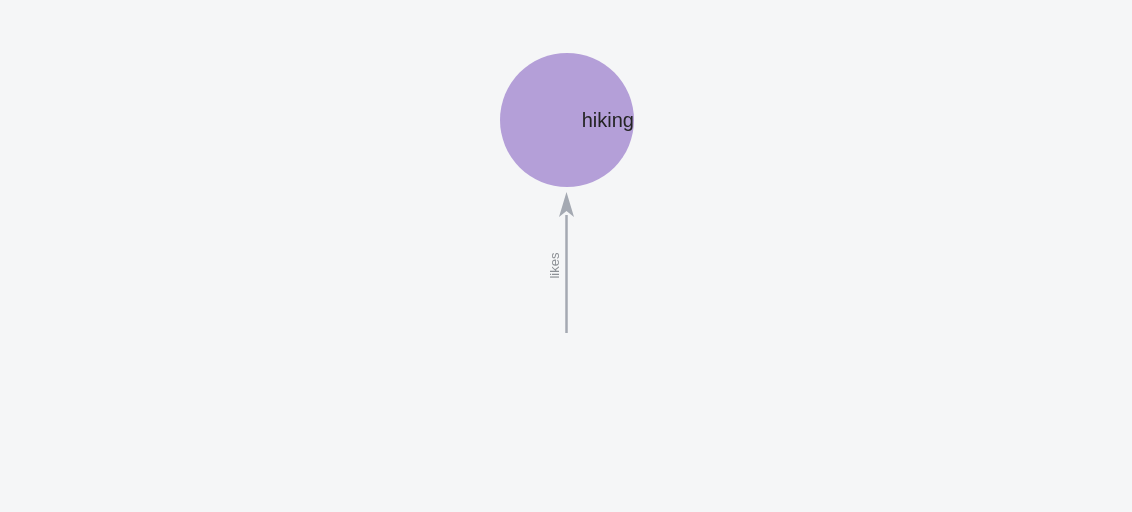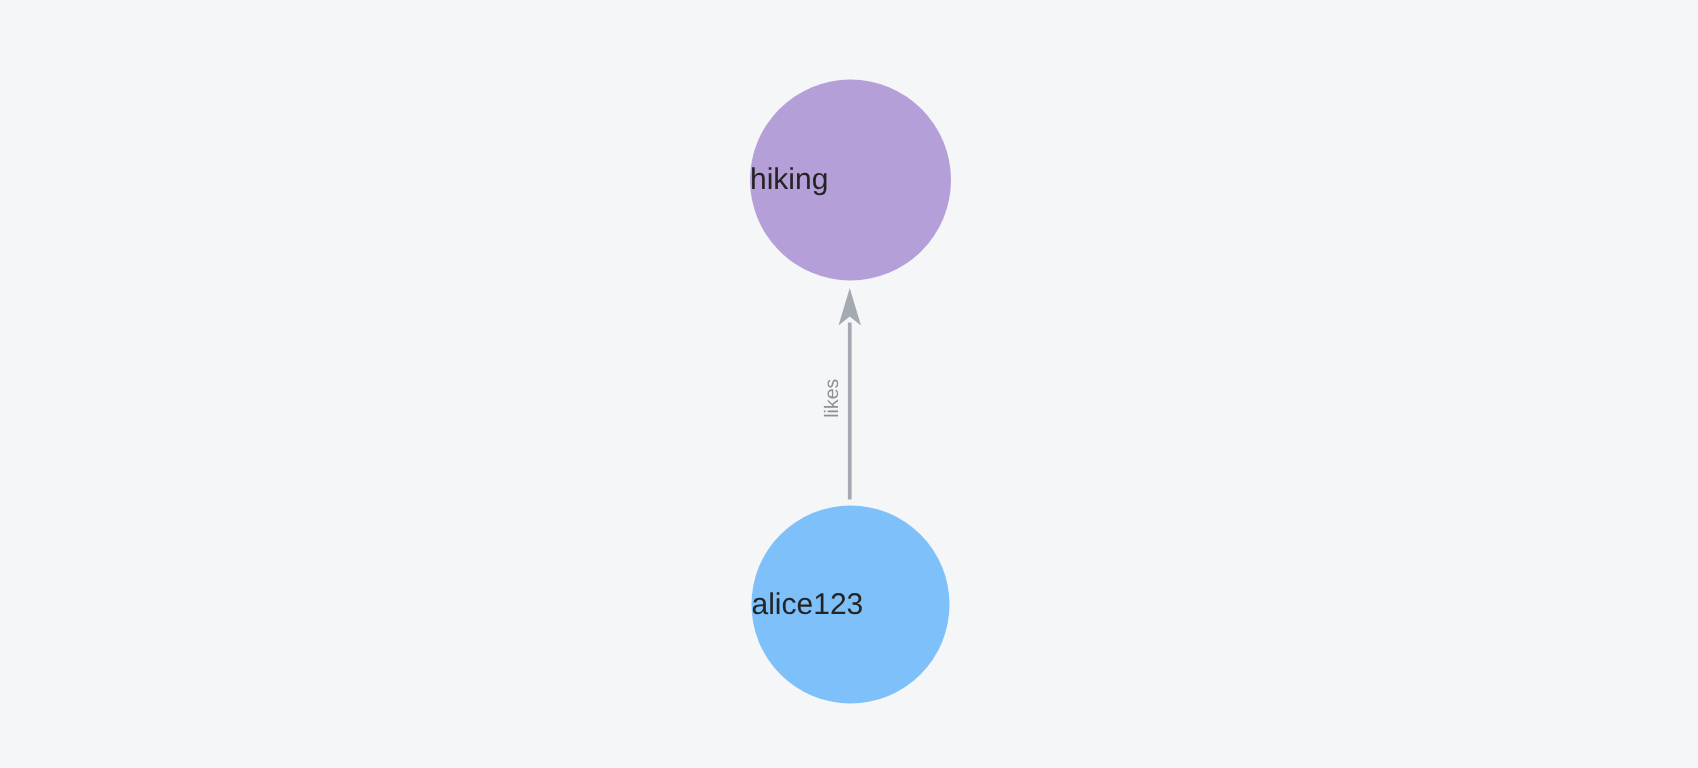--- a/index.html
+++ b/index.html
@@ -35,21 +35,21 @@
     stroke-width: 2.5;
   }
   .edge-arrowhead {
     fill: var(--edge);
   }
   .node {
     position: absolute;
     border-radius: 50%;
     display: flex;
     align-items: center;
-    justify-content: flex-start;
+    justify-content: flex-end;
     color: var(--node-label);
     font-size: 20px;
     cursor: pointer;
     user-select: none;
   }
   .node-hiking {
     left: 500px;
     top: 53px;
     width: 134px;
     height: 134px;
@@ -85,17 +85,14 @@
     <line class="edge-line" x1="566.5" y1="333" x2="566.5" y2="215"></line>
     <polygon class="edge-arrowhead" points="566.5,192 574,217 566.5,211 559,217"></polygon>
   </svg>
 
   <div class="edge-label">likes</div>
 
   <div class="node node-hiking">
     <span>hiking</span>
   </div>
 
-  <div class="node node-alice">
-    <span>alice123</span>
-  </div>
 
 </div>
 
 </body></html>

